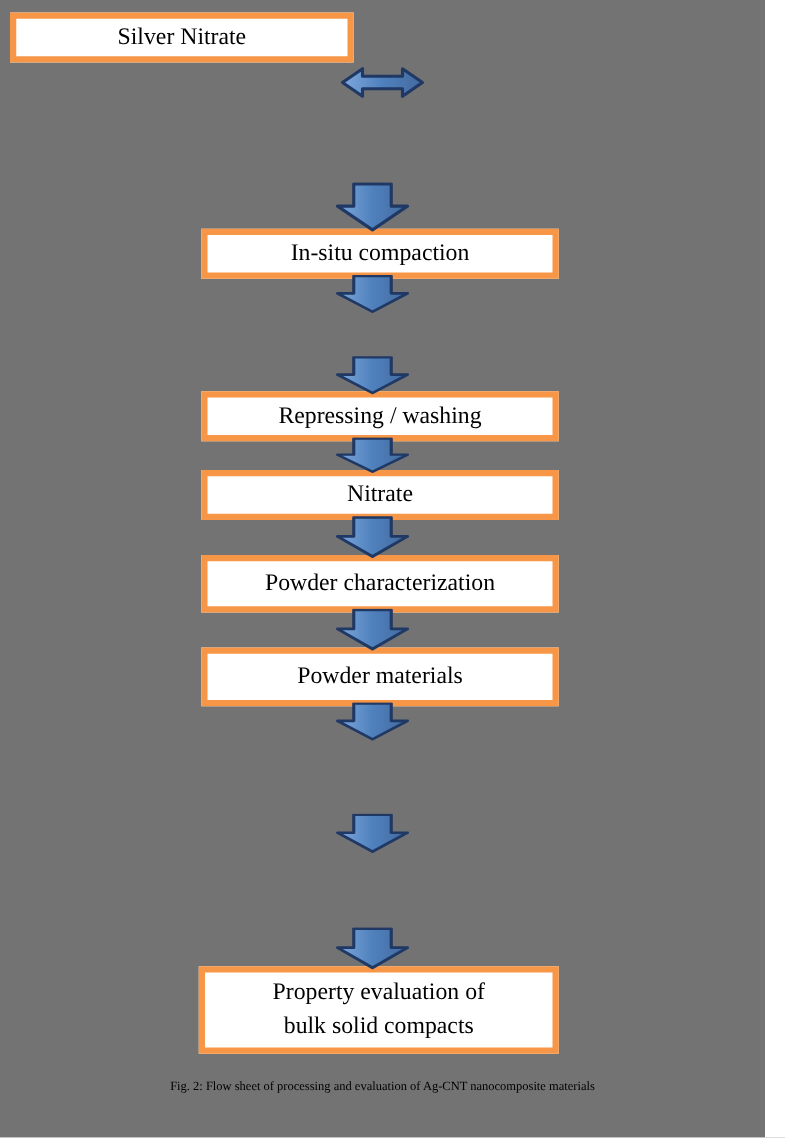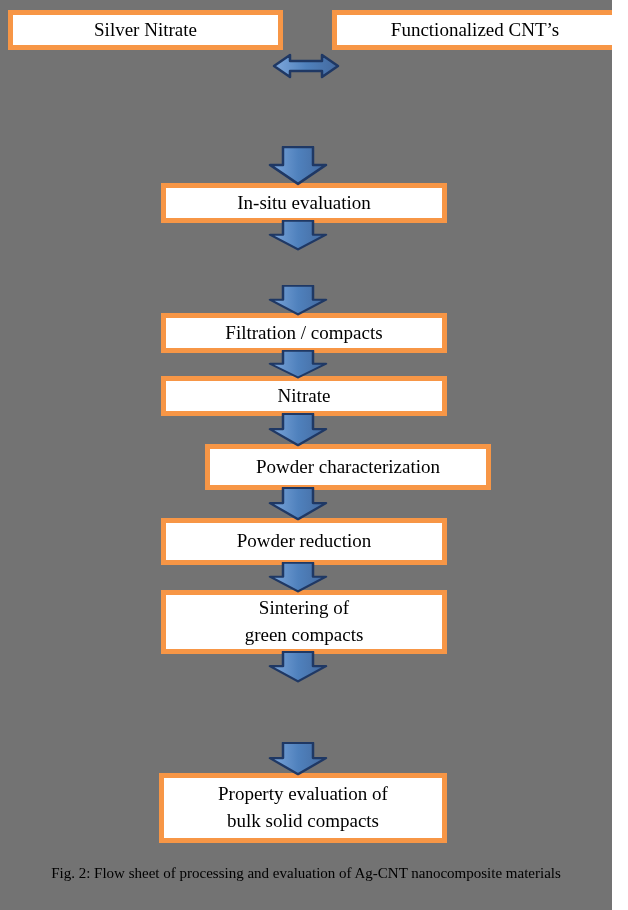--- a/index.html
+++ b/index.html
@@ -36,54 +36,51 @@
     stroke: var(--arrow-stroke, #1F3864);
     stroke-width: 2.5;
     stroke-linejoin: round;
   }
   .caption {
     position: absolute;
     left: 0;
     top: 864px;
     width: 100%;
     text-align: center;
-    font-size: 15px;
+    font-size: 10px;
     line-height: 1.2;
   }
   .defs-holder { position: absolute; width: 0; height: 0; overflow: hidden; }
 </style>
 </head>
 <body>
 
 <div class="page">
 
   <svg class="defs-holder" aria-hidden="true">
     <defs>
       <linearGradient id="arrowGrad" x1="0" y1="0" x2="1" y2="0">
         <stop offset="0" style="stop-color: var(--arrow-fill-light, #7FA8DC)"></stop>
         <stop offset="0.5" style="stop-color: var(--arrow-fill, #4F81BD)"></stop>
         <stop offset="1" style="stop-color: var(--arrow-fill-dark, #44699E)"></stop>
       </linearGradient>
     </defs>
   </svg>
 
   <div class="box" style="left:8px; top:10px; width:275px; height:40px;">Silver Nitrate</div>
-  <div class="box" style="left:332px; top:10px; width:286px; height:40px;">Functionalized CNT’s</div>
 
   <svg class="arrow" style="left:272px; top:52px;" width="68" height="28" viewBox="0 0 68 28" preserveAspectRatio="none">
     <path d="M2 14 L18 3 L18 9 L50 9 L50 3 L66 14 L50 25 L50 19 L18 19 L18 25 Z"></path>
   </svg>
 
-  <div class="box" style="left:161px; top:183px; width:286px; height:40px;">In-situ evaluation</div>
-  <div class="box" style="left:161px; top:313px; width:286px; height:40px;">Filtration / compacts</div>
+  <div class="box" style="left:161px; top:183px; width:286px; height:40px;">In-situ compaction</div>
+  <div class="box" style="left:161px; top:313px; width:286px; height:40px;">Repressing / washing</div>
   <div class="box" style="left:161px; top:376px; width:286px; height:40px;">Nitrate</div>
-  <div class="box" style="left:161px; top:444px; width:286px; height:46px;margin-left:44px;">Powder characterization</div>
-  <div class="box" style="left:161px; top:518px; width:286px; height:47px;">Powder reduction</div>
-  <div class="box" style="left:161px; top:590px; width:286px; height:64px;">Sintering of
-green compacts</div>
+  <div class="box" style="left:161px; top:444px; width:286px; height:46px;">Powder characterization</div>
+  <div class="box" style="left:161px; top:518px; width:286px; height:47px;">Powder materials</div>
   <div class="box" style="left:159px; top:773px; width:288px; height:70px;">Property evaluation of
 bulk solid compacts</div>
 
   <svg class="arrow" style="left:266px; top:146px;" width="64" height="40" viewBox="0 0 64 38" preserveAspectRatio="none">
     <path d="M17 1 L47 1 L47 18 L60 18 L32 36 L4 18 L17 18 Z"></path>
   </svg>
   <svg class="arrow" style="left:266px; top:220px;" width="64" height="31" viewBox="0 0 64 38" preserveAspectRatio="none">
     <path d="M17 1 L47 1 L47 18 L60 18 L32 36 L4 18 L17 18 Z"></path>
   </svg>
   <svg class="arrow" style="left:266px; top:285px;" width="64" height="31" viewBox="0 0 64 38" preserveAspectRatio="none">

